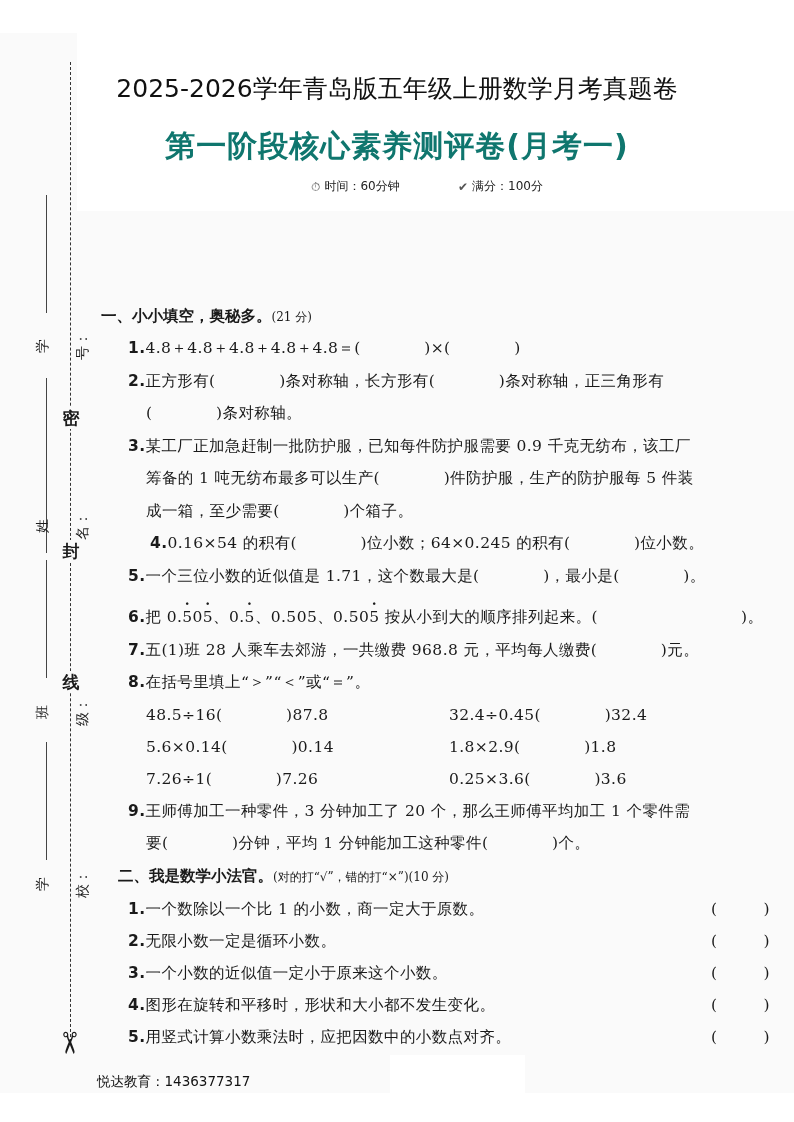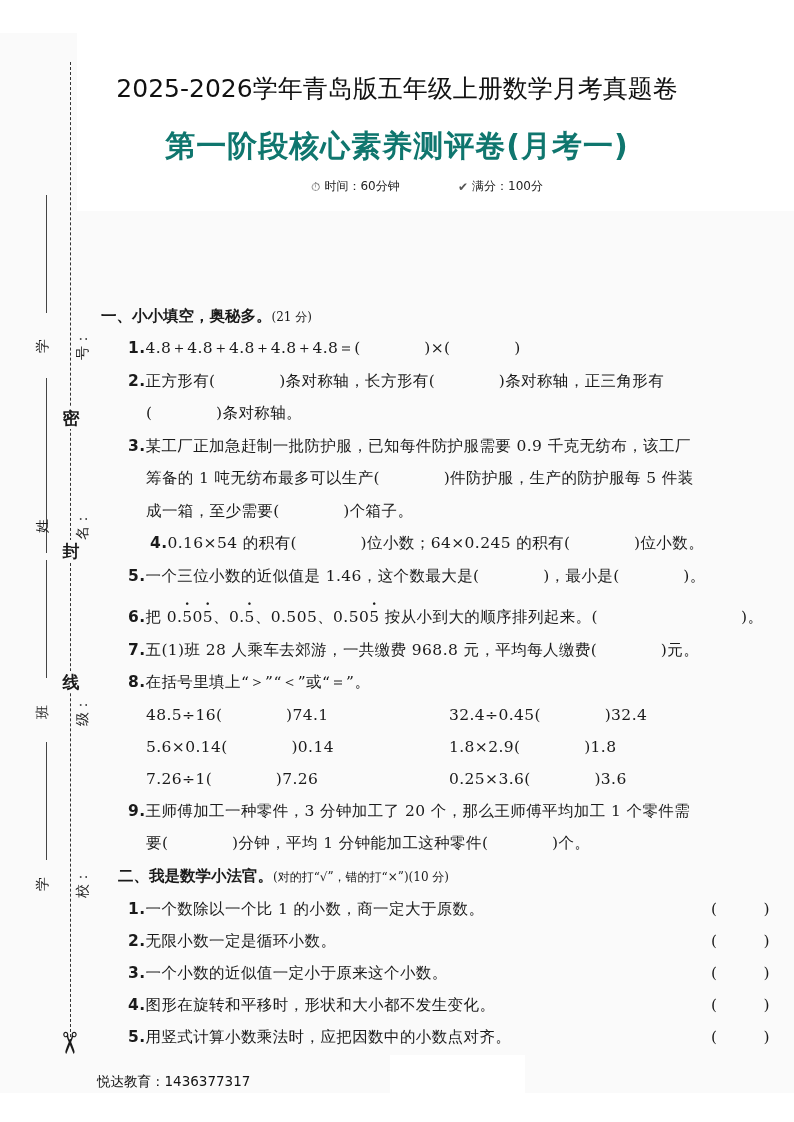--- a/index.html
+++ b/index.html
@@ -160,36 +160,36 @@
   <span class="qnum">3.</span><span>某工厂正加急赶制一批防护服，已知每件防护服需要 0.9 千克无纺布，该工厂</span>
 </div>
 <div class="abs q" style="left:146px; top:468px;">筹备的 1 吨无纺布最多可以生产(　　　　)件防护服，生产的防护服每 5 件装</div>
 <div class="abs q" style="left:146px; top:501px;">成一箱，至少需要(　　　　)个箱子。</div>
 
 <div class="abs q" style="left:128px; top:533px;margin-left:22px;">
   <span class="qnum">4.</span><span>0.16×54 的积有(　　　　)位小数；64×0.245 的积有(　　　　)位小数。</span>
 </div>
 
 <div class="abs q" style="left:128px; top:566px;">
-  <span class="qnum">5.</span><span>一个三位小数的近似值是 1.46，这个数最大是(　　　　)，最小是(　　　　)。</span>
+  <span class="qnum">5.</span><span>一个三位小数的近似值是 1.71，这个数最大是(　　　　)，最小是(　　　　)。</span>
 </div>
 
 <div class="abs q" style="left:128px; top:607px;">
   <span class="qnum">6.</span><span>把 </span><span>0.<span class="dotted">5</span>0<span class="dotted">5</span></span><span>、</span><span>0.<span class="dotted">5</span></span><span>、</span><span>0.505</span><span>、</span><span>0.50<span class="dotted">5</span></span><span> 按从小到大的顺序排列起来。(</span>
 </div>
 <div class="abs q" style="left:741px; top:607px;">)。</div>
 
 <div class="abs q" style="left:128px; top:640px;">
   <span class="qnum">7.</span><span>五(1)班 28 人乘车去郊游，一共缴费 968.8 元，平均每人缴费(　　　　)元。</span>
 </div>
 
 <div class="abs q" style="left:128px; top:672px;">
   <span class="qnum">8.</span><span>在括号里填上“＞”“＜”或“＝”。</span>
 </div>
-<div class="abs q" style="left:146px; top:705px;">48.5÷16(　　　　)74.1</div>
+<div class="abs q" style="left:146px; top:705px;">48.5÷16(　　　　)87.8</div>
 <div class="abs q" style="left:449px; top:705px;">32.4÷0.45(　　　　)32.4</div>
 <div class="abs q" style="left:146px; top:737px;">5.6×0.14(　　　　)0.14</div>
 <div class="abs q" style="left:449px; top:737px;">1.8×2.9(　　　　)1.8</div>
 <div class="abs q" style="left:146px; top:769px;">7.26÷1(　　　　)7.26</div>
 <div class="abs q" style="left:449px; top:769px;">0.25×3.6(　　　　)3.6</div>
 
 <div class="abs q" style="left:128px; top:801px;">
   <span class="qnum">9.</span><span>王师傅加工一种零件，3 分钟加工了 20 个，那么王师傅平均加工 1 个零件需</span>
 </div>
 <div class="abs q" style="left:146px; top:833px;">要(　　　　)分钟，平均 1 分钟能加工这种零件(　　　　)个。</div>

